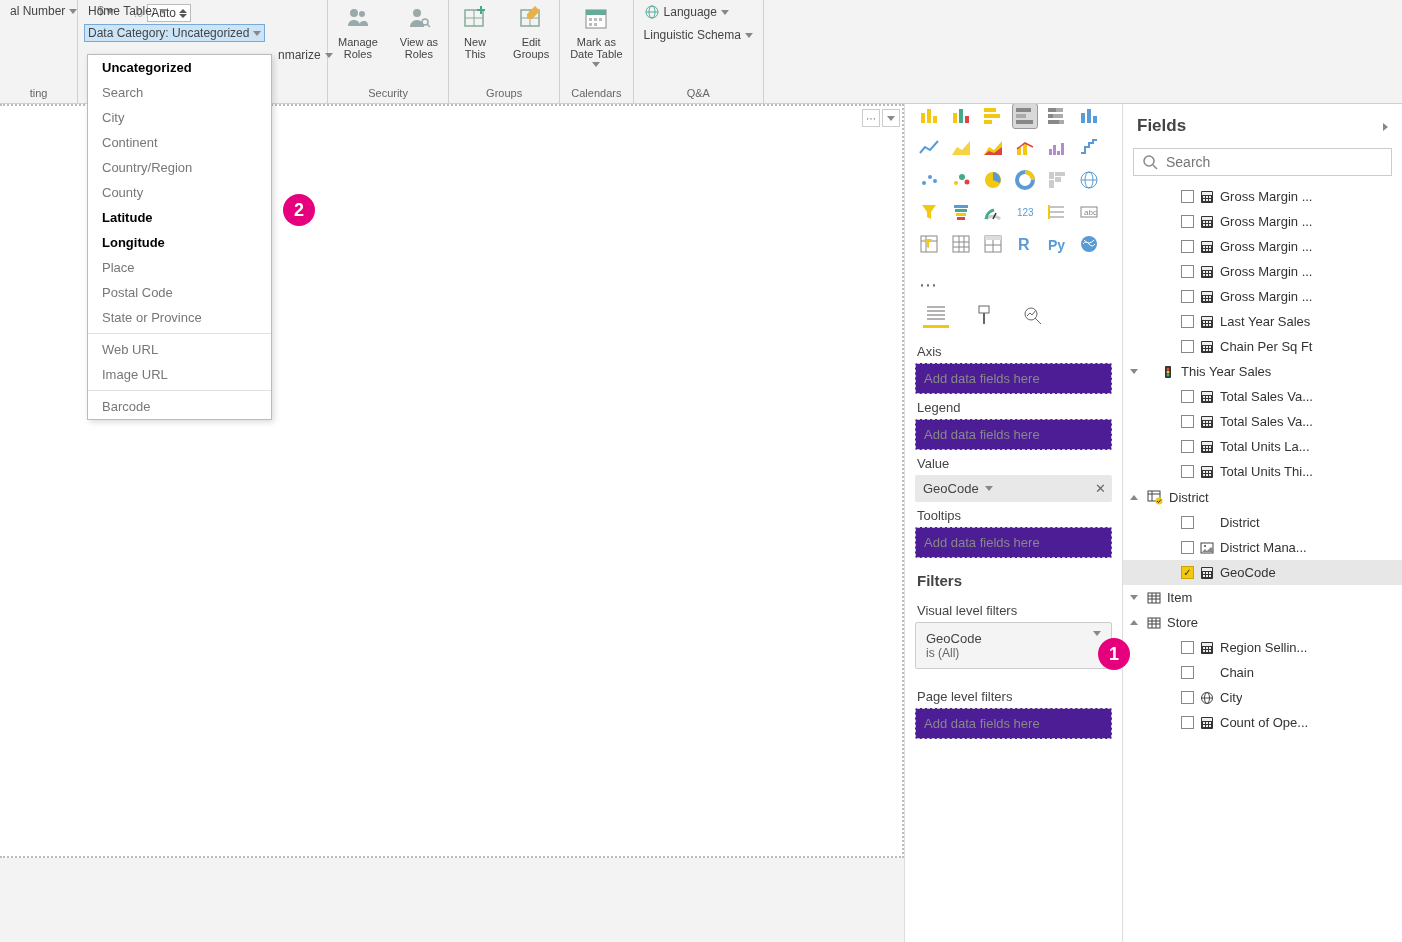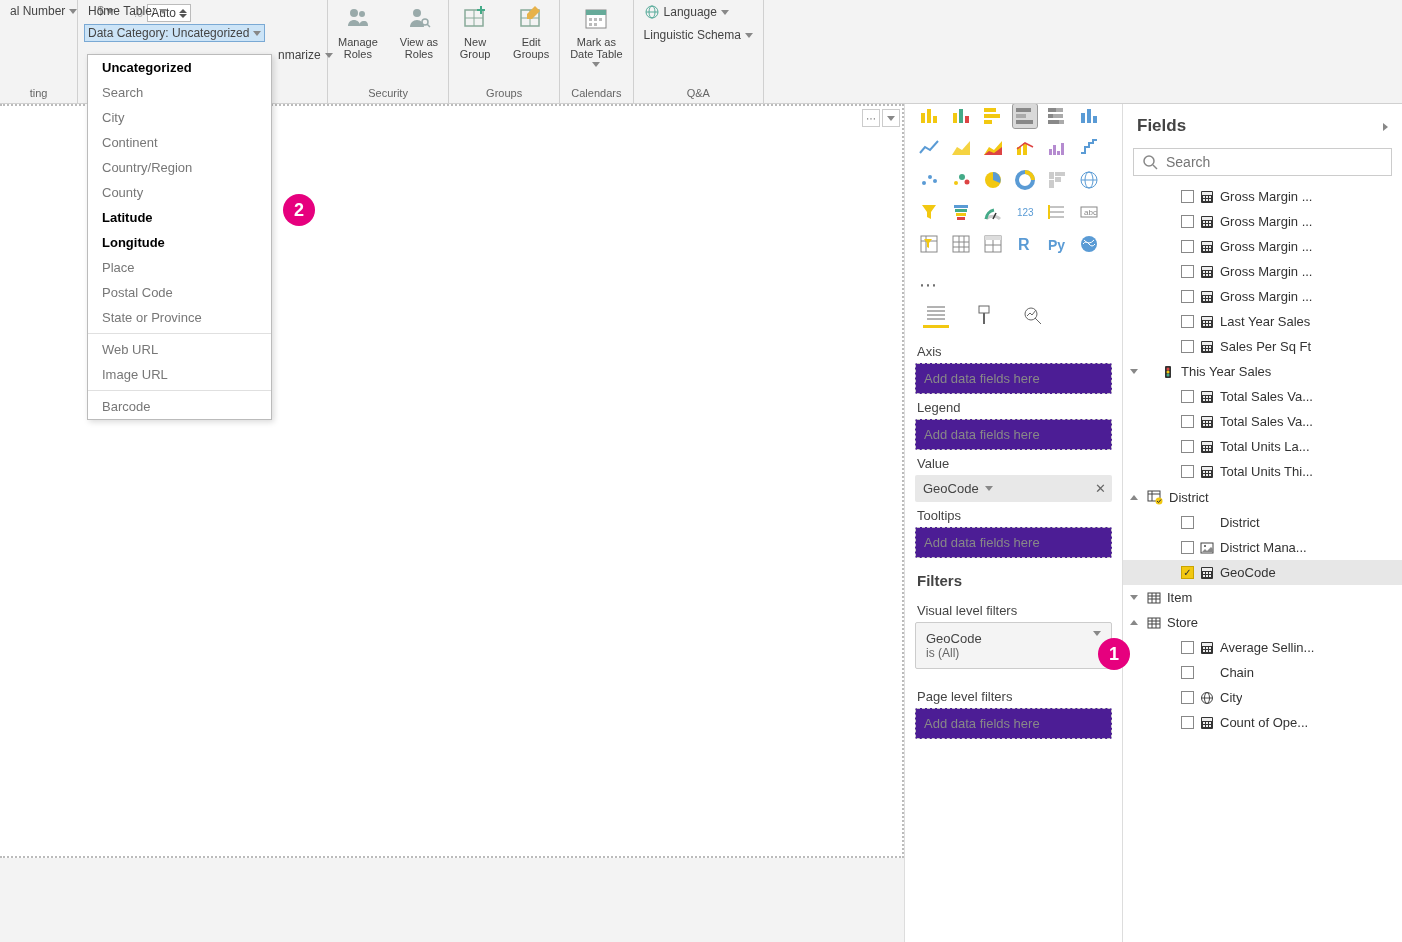--- a/index.html
+++ b/index.html
@@ -177,21 +177,21 @@
               <rect x="4" y="6" width="18" height="16" fill="none" stroke="#8a9" stroke-width="1.5"></rect>
               <line x1="4" y1="14" x2="22" y2="14" stroke="#8a9"></line>
               <line x1="13" y1="6" x2="13" y2="22" stroke="#8a9"></line>
               <g stroke="#4a8" stroke-width="2">
                 <line x1="20" y1="2" x2="20" y2="10"></line>
                 <line x1="16" y1="6" x2="24" y2="6"></line>
               </g>
             </svg>
         </span>
         <span style="white-space:pre-line;text-align:center;">New
-Group</span>
+This</span>
       </div>
       <div class="ribbon-big-btn">
         <span class="ribbon-big-icon">
           <svg width="28" height="28" viewBox="0 0 28 28">
               <rect x="4" y="6" width="18" height="16" fill="none" stroke="#8a9" stroke-width="1.5"></rect>
               <line x1="4" y1="14" x2="22" y2="14" stroke="#8a9"></line>
               <line x1="13" y1="6" x2="13" y2="22" stroke="#8a9"></line>
               <path d="M18 2 l5 5 -8 8 -5 0 0-5 z" fill="#e7b24a"></path>
             </svg>
         </span>
@@ -725,21 +725,21 @@
               <g fill="#eee">
                 <rect x="3" y="6" width="2" height="2"></rect>
                 <rect x="6" y="6" width="2" height="2"></rect>
                 <rect x="9" y="6" width="2" height="2"></rect>
                 <rect x="3" y="9" width="2" height="2"></rect>
                 <rect x="6" y="9" width="2" height="2"></rect>
                 <rect x="9" y="9" width="2" height="2"></rect>
               </g>
             </svg>
           </span>
-          <span class="txt">Sales Per Sq Ft</span>
+          <span class="txt">Chain Per Sq Ft</span>
         </div>
         <div class="tree-row">
           <span class="caret">
             <span class="chev"></span>
           </span>
           <span class="indent1" style="width: 8px;"></span>
           <span>
             <svg width="14" height="14" viewBox="0 0 14 14">
               <rect x="4" y="1" width="6" height="12" rx="1" fill="#333"></rect>
               <circle cx="7" cy="4" r="1.5" fill="#d44"></circle>
@@ -925,21 +925,21 @@
               <g fill="#eee">
                 <rect x="3" y="6" width="2" height="2"></rect>
                 <rect x="6" y="6" width="2" height="2"></rect>
                 <rect x="9" y="6" width="2" height="2"></rect>
                 <rect x="3" y="9" width="2" height="2"></rect>
                 <rect x="6" y="9" width="2" height="2"></rect>
                 <rect x="9" y="9" width="2" height="2"></rect>
               </g>
             </svg>
           </span>
-          <span class="txt">Average Sellin...</span>
+          <span class="txt">Region Sellin...</span>
         </div>
         <div class="tree-row">
           <span class="caret"></span>
           <span class="indent1"></span>
           <span class="cb"></span>
           <span style="width: 14px;"></span>
           <span class="txt">Chain</span>
         </div>
         <div class="tree-row">
           <span class="caret"></span>

